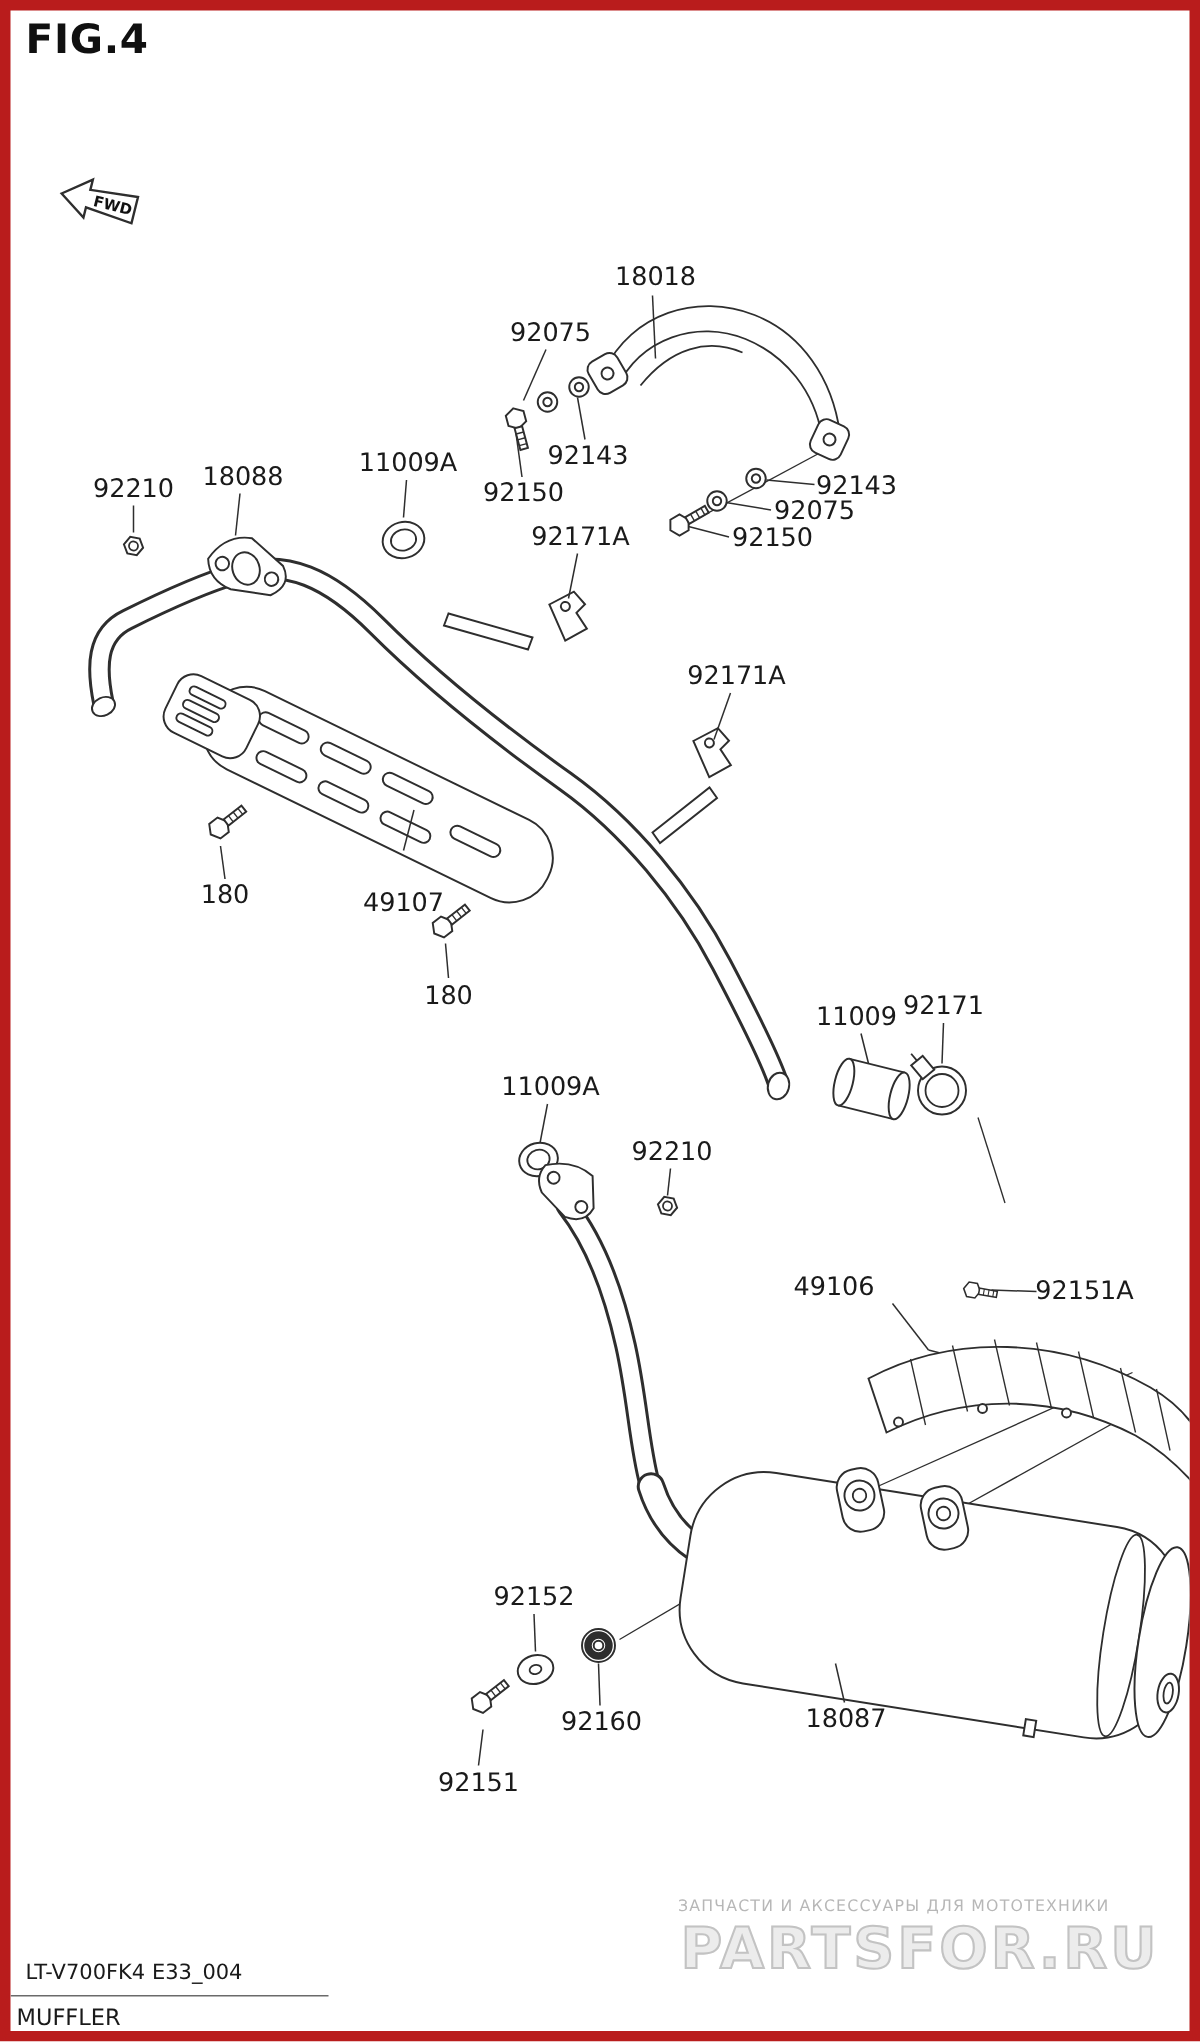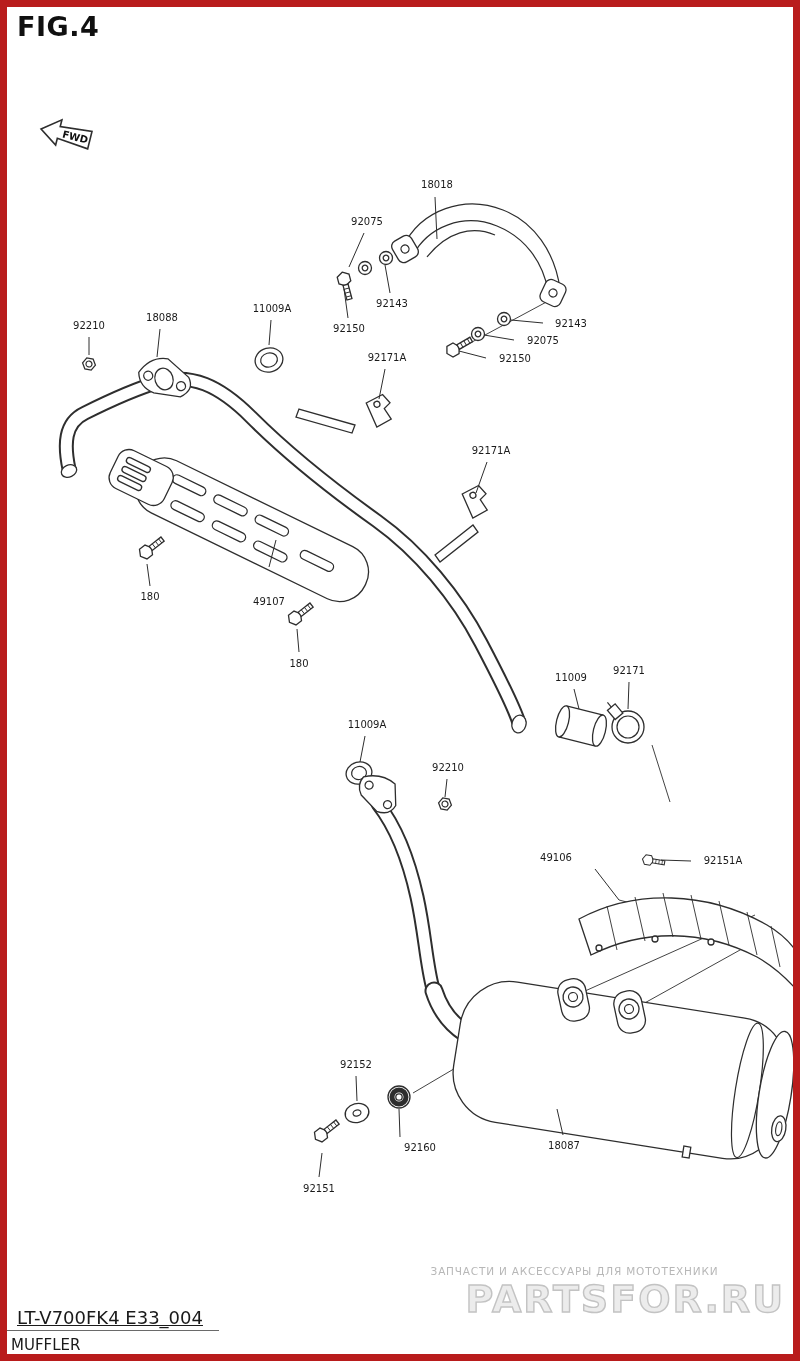--- a/index.html
+++ b/index.html
@@ -6,37 +6,37 @@
   .page{
     position:relative;width:800px;height:1361px;background:#fff;
     border:7px solid #b91c1c;box-sizing:border-box;overflow:hidden;
     font-family:"DejaVu Sans","Liberation Sans",sans-serif;
   }
   .fig-title{
     position:absolute;left:10px;top:4px;font-size:27px;font-weight:bold;
     color:#101010;letter-spacing:.5px;
   }
   .lbl{
-    position:absolute;transform:translateX(-50%);font-size:10px;color:#1a1a1a;
+    position:absolute;transform:translateX(-50%);font-size:17px;color:#1a1a1a;
     white-space:nowrap;line-height:18px;
   }
   .diagram-svg{position:absolute;left:0;top:0;}
   
   .s  {stroke:#2e2e2e;stroke-width:1.3;fill:#fff;}
   .sn {stroke:#2e2e2e;stroke-width:1.2;fill:none;}
   .thin{stroke:#2e2e2e;stroke-width:0.9;fill:none;}
   .lead{stroke:#2e2e2e;stroke-width:1;fill:none;}
   .tube-o{stroke:#2e2e2e;stroke-width:15;fill:none;stroke-linecap:round;}
   .tube-i{stroke:#ffffff;stroke-width:11;fill:none;stroke-linecap:round;}
   .tube-o2{stroke:#2e2e2e;stroke-width:19;fill:none;stroke-linecap:round;}
   .tube-i2{stroke:#ffffff;stroke-width:15;fill:none;stroke-linecap:round;}
-  .footer-model{position:absolute;left:10px;top:1300px;font-size:18px;color:#1a1a1a;text-decoration:underline;}
+  .footer-model{position:absolute;left:10px;top:1300px;font-size:14px;color:#1a1a1a;}
   .footer-line{position:absolute;left:0;top:1323px;width:212px;height:1px;background:#6a6a6a;}
   .footer-name{position:absolute;left:4px;top:1329px;font-size:15px;color:#1a1a1a;}
-  .wm{position:absolute;right:8px;top:1258px;text-align:left;}
+  .wm{position:absolute;right:20px;top:1258px;text-align:center;}
   .wm-tag{font-size:10.5px;color:#b7b7b7;letter-spacing:.8px;}
   .wm-logo{
     margin-top:2px;font-size:38px;font-weight:bold;letter-spacing:2px;
     color:#ececec;-webkit-text-stroke:1.4px #c3c3c3;line-height:40px;margin-left:35px;
   }
 </style>
 </head>
 <body>
 
 <div class="page">
@@ -282,21 +282,21 @@
   <div class="lbl" style="left:262px;top:586px">49107</div>
   <div class="lbl" style="left:143px;top:581px">180</div>
   <div class="lbl" style="left:292px;top:648px">180</div>
   <div class="lbl" style="left:564px;top:662px">11009</div>
   <div class="lbl" style="left:622px;top:655px">92171</div>
   <div class="lbl" style="left:360px;top:709px">11009A</div>
   <div class="lbl" style="left:441px;top:752px">92210</div>
   <div class="lbl" style="left:549px;top:842px">49106</div>
   <div class="lbl" style="left:716px;top:845px">92151A</div>
   <div class="lbl" style="left:349px;top:1049px">92152</div>
-  <div class="lbl" style="left:413px;top:1132px">92160</div>
+  <div class="lbl" style="left:394px;top:1132px">92160</div>
   <div class="lbl" style="left:557px;top:1130px">18087</div>
   <div class="lbl" style="left:312px;top:1173px">92151</div>
 
   <div class="footer-model">LT-V700FK4 E33_004</div>
   <div class="footer-line"></div>
   <div class="footer-name">MUFFLER</div>
 
   <div class="wm">
     <div class="wm-tag">ЗАПЧАСТИ И АКСЕССУАРЫ ДЛЯ МОТОТЕХНИКИ</div>
     <div class="wm-logo">PARTSFOR.RU</div>

